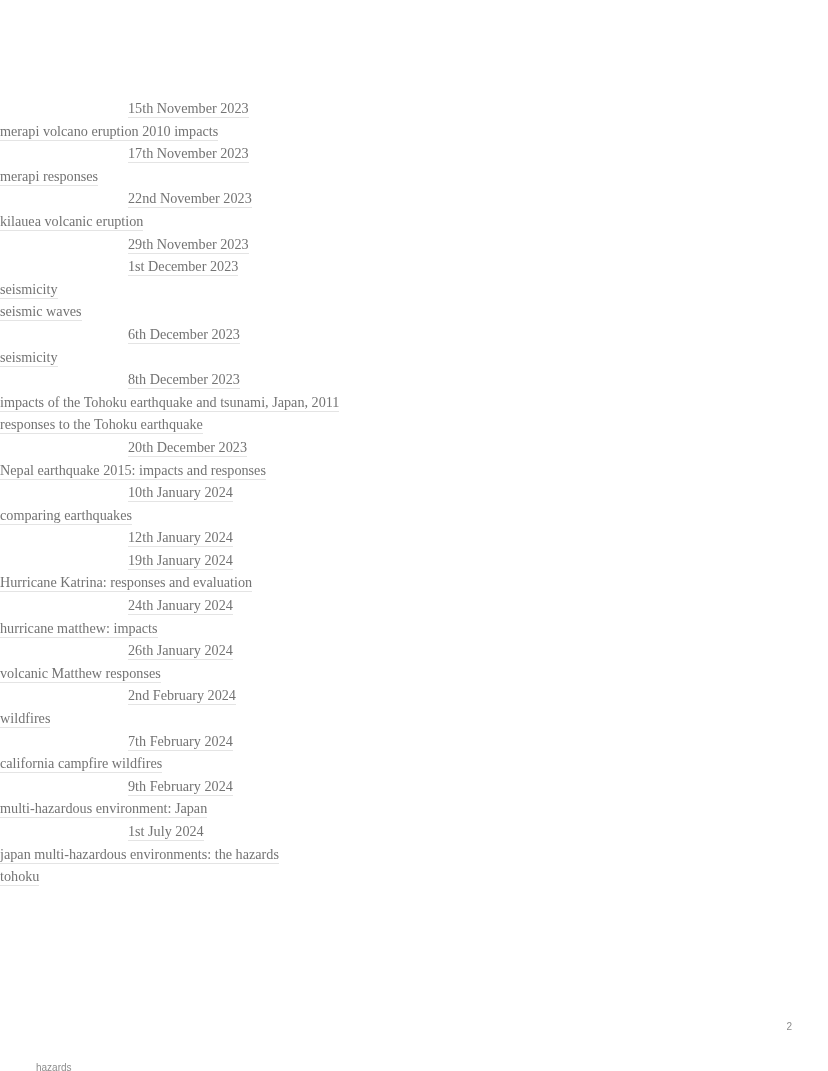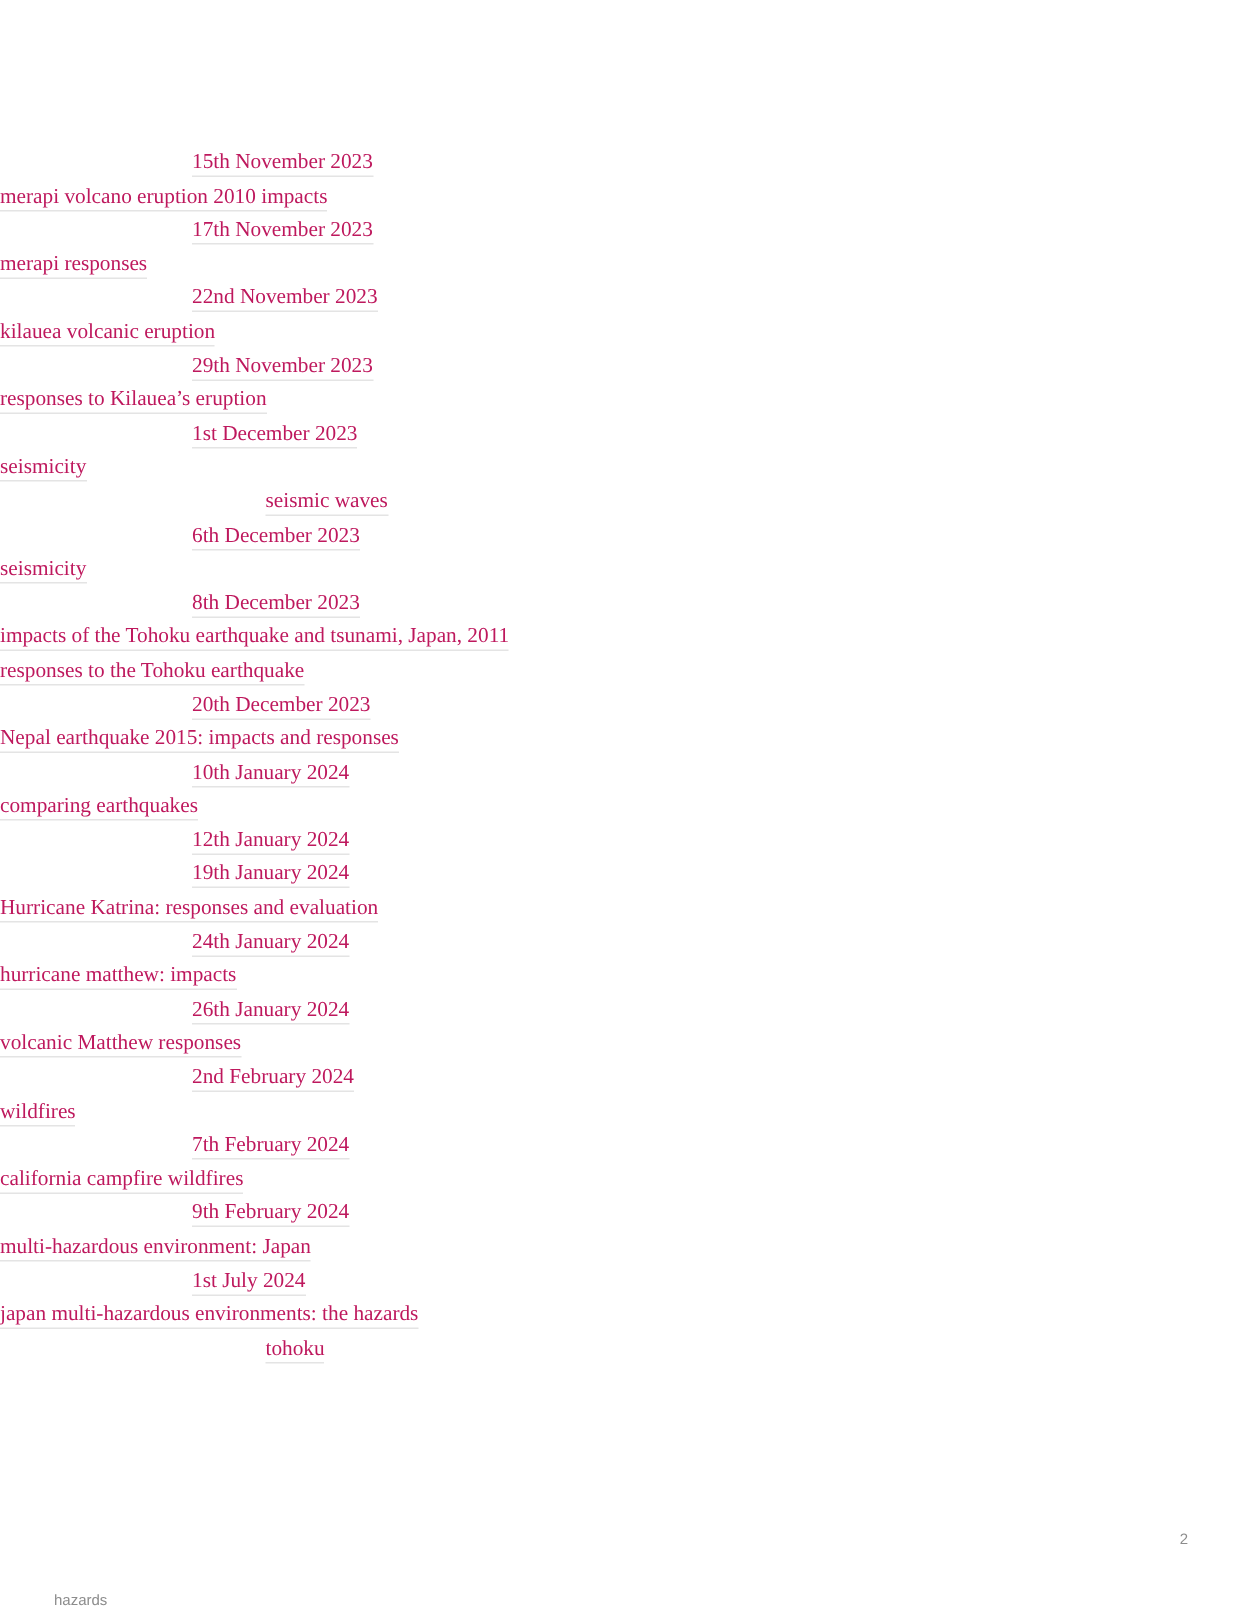--- a/index.html
+++ b/index.html
@@ -17,36 +17,36 @@
       position: absolute;
       top: 98px;
       left: 0;
       width: 828px;
     }
     .toc-item {
       height: 22.6px;
       line-height: 20px;
       font-family: "Liberation Serif", serif;
       font-size: 14.2px;
-      color: #be185d;
+      color: #737373;
       white-space: nowrap;
       position: relative;
     }
     .toc-item a {
       color: inherit;
       text-decoration: none;
       border-bottom: 1px solid #e4e4e4;
       padding-bottom: 0px;
       display: inline-block;
       line-height: 17px;
       cursor: pointer;
     }
     .lvl-0 { padding-left: 128px; }
     .lvl-1 { }
-    .lvl-2 { padding-left: 177px; }
+    .lvl-2 { }
 
     .footer-left {
       position: absolute;
       left: 36px;
       top: 1062px;
       font-family: "Liberation Sans", sans-serif;
       font-size: 10px;
       color: #8c8c8c;
     }
     .footer-right {
@@ -62,21 +62,20 @@
 <body>
 
 <div class="toc">
   <div class="toc-item lvl-0"><a>15th November 2023</a></div>
   <div class="toc-item lvl-1"><a>merapi volcano eruption 2010 impacts</a></div>
   <div class="toc-item lvl-0"><a>17th November 2023</a></div>
   <div class="toc-item lvl-1"><a>merapi responses</a></div>
   <div class="toc-item lvl-0"><a>22nd November 2023</a></div>
   <div class="toc-item lvl-1"><a>kilauea volcanic eruption</a></div>
   <div class="toc-item lvl-0"><a>29th November 2023</a></div>
-  <div class="toc-item lvl-1"><a>responses to Kilauea’s eruption</a></div>
   <div class="toc-item lvl-0"><a>1st December 2023</a></div>
   <div class="toc-item lvl-1"><a>seismicity</a></div>
   <div class="toc-item lvl-2"><a>seismic waves</a></div>
   <div class="toc-item lvl-0"><a>6th December 2023</a></div>
   <div class="toc-item lvl-1"><a>seismicity</a></div>
   <div class="toc-item lvl-0"><a>8th December 2023</a></div>
   <div class="toc-item lvl-1"><a>impacts of the Tohoku earthquake and tsunami, Japan, 2011</a></div>
   <div class="toc-item lvl-1"><a>responses to the Tohoku earthquake</a></div>
   <div class="toc-item lvl-0"><a>20th December 2023</a></div>
   <div class="toc-item lvl-1"><a>Nepal earthquake 2015: impacts and responses</a></div>

